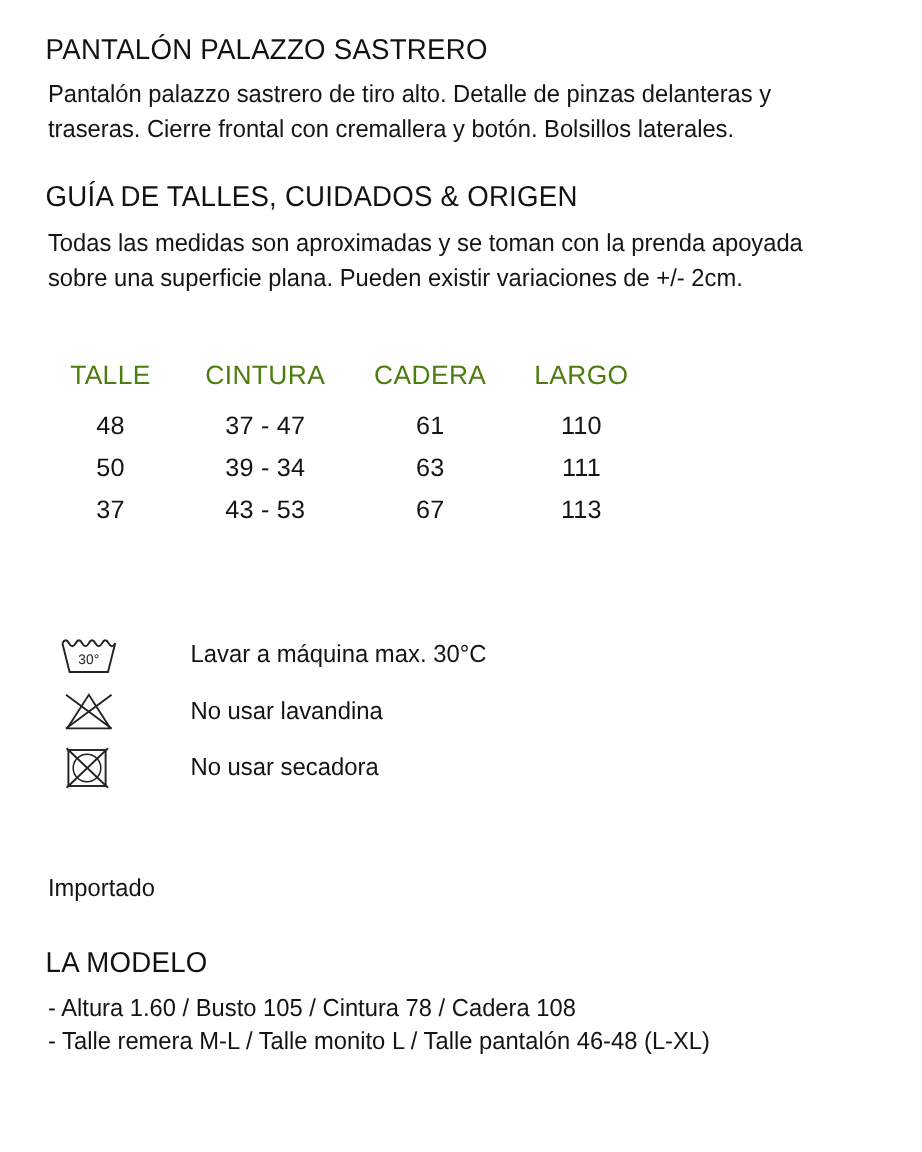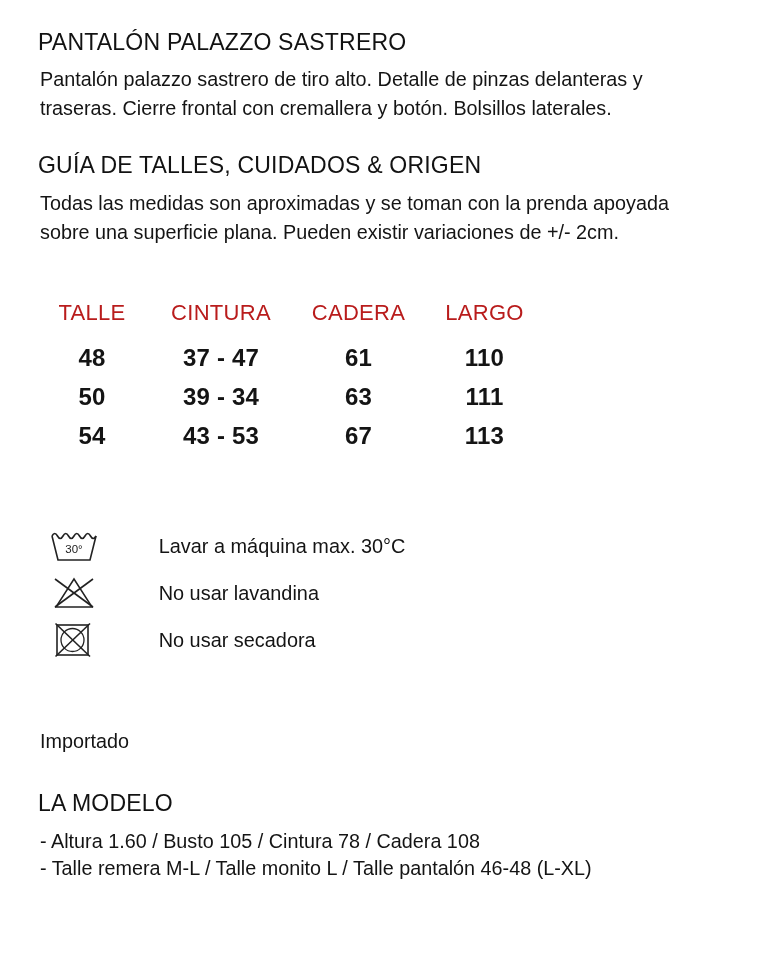--- a/index.html
+++ b/index.html
@@ -50,28 +50,28 @@
   .size-table {
     position: absolute;
     left: 38px;
     top: 300px;
     width: 510px;
     border-collapse: collapse;
   }
   .size-table th {
     font-size: 22px;
     font-weight: 400;
-    color: #b91c1c;
+    color: #4d7c0f;
     text-align: center;
     padding: 0 0 13px 0;
     letter-spacing: 0.3px;
   }
   .size-table td {
-    font-size: 24px;
-    font-weight: 700;
+    font-size: 21px;
+    font-weight: 400;
     color: #141414;
     text-align: center;
     padding: 5px 0 6px 0;
     letter-spacing: 0.2px;
   }
   .size-table col.c-talle   { width: 108px; }
   .size-table col.c-cintura { width: 150px; }
   .size-table col.c-cadera  { width: 125px; }
   .size-table col.c-largo   { width: 127px; }
 
@@ -175,21 +175,21 @@
         <td>61</td>
         <td>110</td>
       </tr>
       <tr>
         <td>50</td>
         <td>39 - 34</td>
         <td>63</td>
         <td>111</td>
       </tr>
       <tr>
-        <td>54</td>
+        <td>37</td>
         <td>43 - 53</td>
         <td>67</td>
         <td>113</td>
       </tr>
     </tbody>
   </table>
 
   <div class="care-list">
 
     <div class="care-row">

